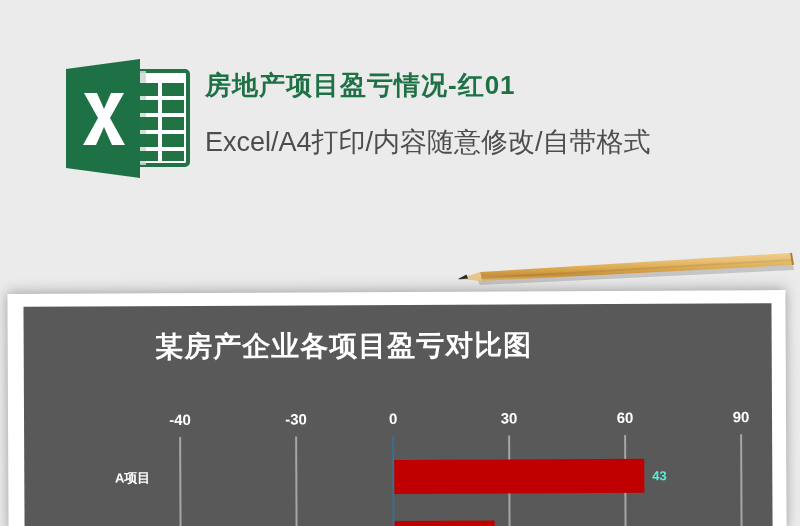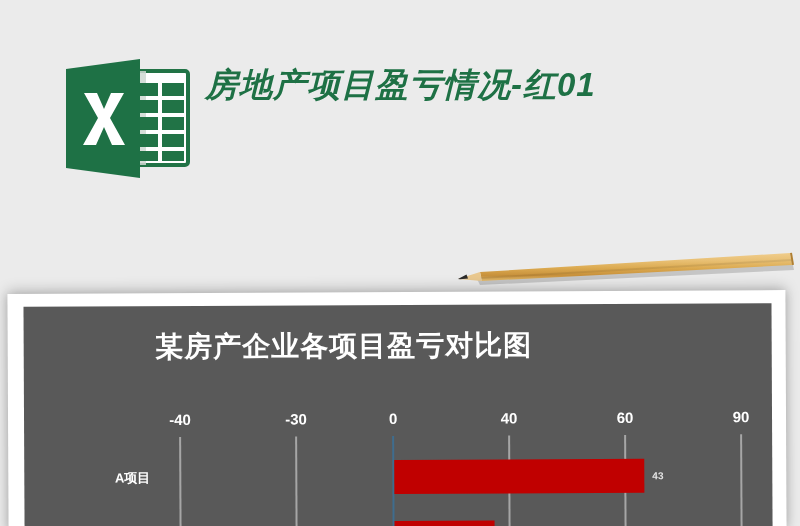--- a/index.html
+++ b/index.html
@@ -32,27 +32,26 @@
   }
   #excel-logo svg { display: block; width: 148px; height: 123px; }
 
   #header-text {
     position: absolute;
     left: 205px;
     top: 62px;
     width: 580px;
   }
   #main-title {
-    font-size: 33px;
+    font-size: 26px;
     font-weight: bold;
     color: #1e7145;
     letter-spacing: 1px;
     line-height: 46px;
     white-space: nowrap;
-    font-style: italic;
   }
   #sub-title {
     font-size: 27px;
     font-weight: normal;
     color: #4d4d4d;
     letter-spacing: 0px;
     line-height: 44px;
     margin-top: 12px;
     white-space: nowrap;
   }
@@ -145,22 +144,22 @@
   }
 
   .bar {
     position: absolute;
     background: #c00000;
     height: 34px;
   }
 
   .bar-value {
     position: absolute;
-    color: #e5e5e5;
-    font-size: 10px;
+    color: #5eead4;
+    font-size: 13px;
     font-weight: bold;
     white-space: nowrap;
     transform: translateY(-50%);
   }
 </style>
 </head>
 <body>
 
 <div id="banner">
 
@@ -192,20 +191,21 @@
       </g>
 
       <path d="M18 12 L92 2 L92 121 L18 111 Z" fill="#1e7145"></path>
 
       <path d="M36 36 L49 36 L56 52 L63 36 L76 36 L62 61 L77 88 L64 88 L56 70 L48 88 L35 88 L50 61 Z" fill="#ffffff"></path>
     </svg>
   </div>
 
   <div id="header-text">
     <div id="main-title">房地产项目盈亏情况-红01</div>
+    <div id="sub-title">Excel/A4打印/内容随意修改/自带格式</div>
   </div>
 
 </div>
 
 <div id="pencil">
   <svg viewBox="0 0 344 44" xmlns="http://www.w3.org/2000/svg">
     <defs>
       <linearGradient id="woodg" x1="0" y1="0" x2="0" y2="1">
         <stop offset="0%" stop-color="#f0cd8d"></stop>
         <stop offset="28%" stop-color="#e8bf72"></stop>
@@ -235,21 +235,21 @@
 <div id="chart-card">
   <div id="chart-panel">
 
     <div id="chart-title">某房产企业各项目盈亏对比图</div>
 
     <div id="plot">
 
       <div class="tick-label" style="left:156px">-40</div>
       <div class="tick-label" style="left:272px">-30</div>
       <div class="tick-label" style="left:369px">0</div>
-      <div class="tick-label" style="left:485px">40</div>
+      <div class="tick-label" style="left:485px">30</div>
       <div class="tick-label" style="left:601px">60</div>
       <div class="tick-label" style="left:717px">90</div>
 
       <div class="gridline" style="left:155px"></div>
       <div class="gridline" style="left:271px"></div>
       <div class="gridline zero" style="left:368px"></div>
       <div class="gridline" style="left:484px"></div>
       <div class="gridline" style="left:600px"></div>
       <div class="gridline" style="left:716px"></div>
 

